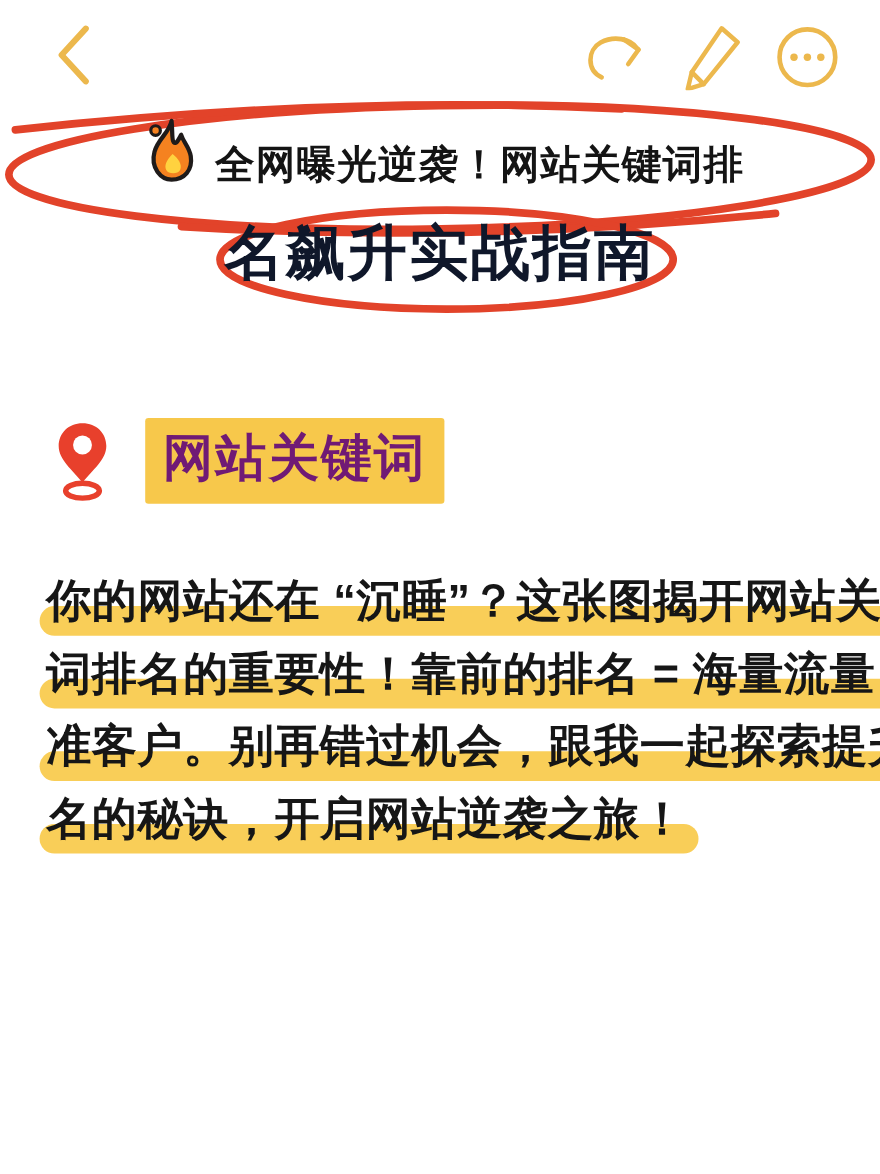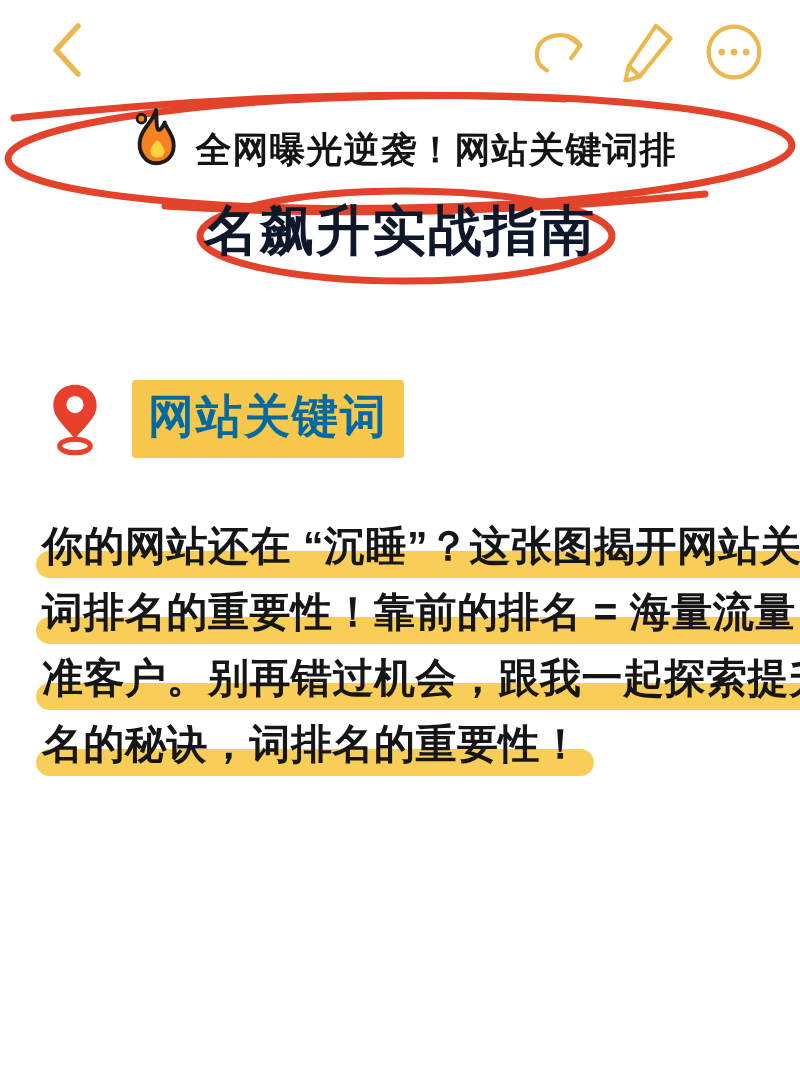--- a/index.html
+++ b/index.html
@@ -44,21 +44,21 @@
   }
 
   
   .section{
     display:flex;align-items:center;gap:28px;
     margin-top:82px;padding-left:46px;
   }
   .pin{line-height:0;}
   .section-label{
     background:#F7C84B;
-    color:#0369a1;font-size:46px;font-weight:900;
+    color:#701a75;font-size:46px;font-weight:900;
     padding:6px 16px 10px 16px;border-radius:3px;letter-spacing:2px;
   }
 
   
   .body-text{
     margin-top:58px;padding-left:42px;
   }
   .line{height:66px;line-height:60px;white-space:nowrap;}
   .hl{
     position:relative;display:inline-block;
@@ -133,16 +133,16 @@
         <ellipse cx="32" cy="71" rx="17" ry="7.5" fill="none" stroke="#E8402C" stroke-width="5.5"></ellipse>
       </svg>
     </span>
     <span class="section-label">网站关键词</span>
   </div>
 
   <div class="body-text">
     <div class="line"><span class="hl">你的网站还在 “沉睡”？这张图揭开网站关键</span></div>
     <div class="line"><span class="hl">词排名的重要性！靠前的排名 = 海量流量 + 精</span></div>
     <div class="line"><span class="hl">准客户。别再错过机会，跟我一起探索提升排</span></div>
-    <div class="line"><span class="hl">名的秘诀，词排名的重要性！</span></div>
+    <div class="line"><span class="hl">名的秘诀，开启网站逆袭之旅！</span></div>
   </div>
 
 </div>
 
 </body></html>

